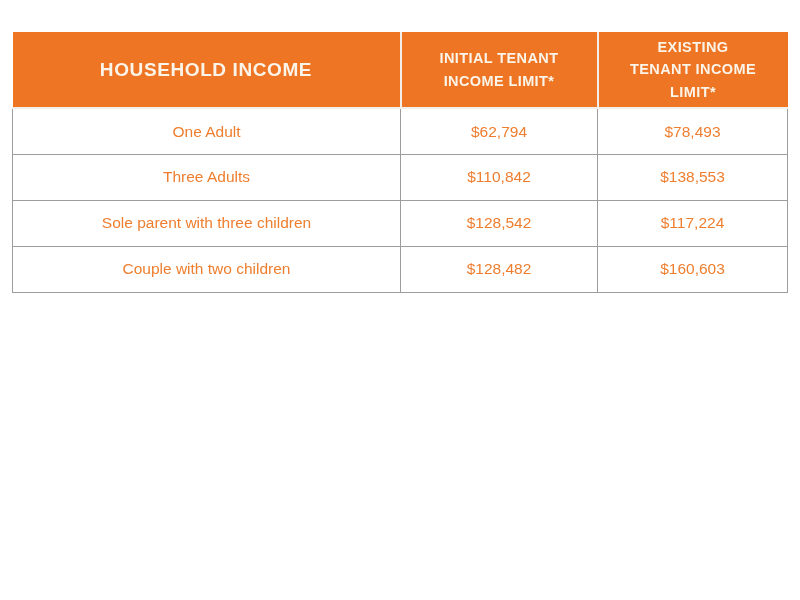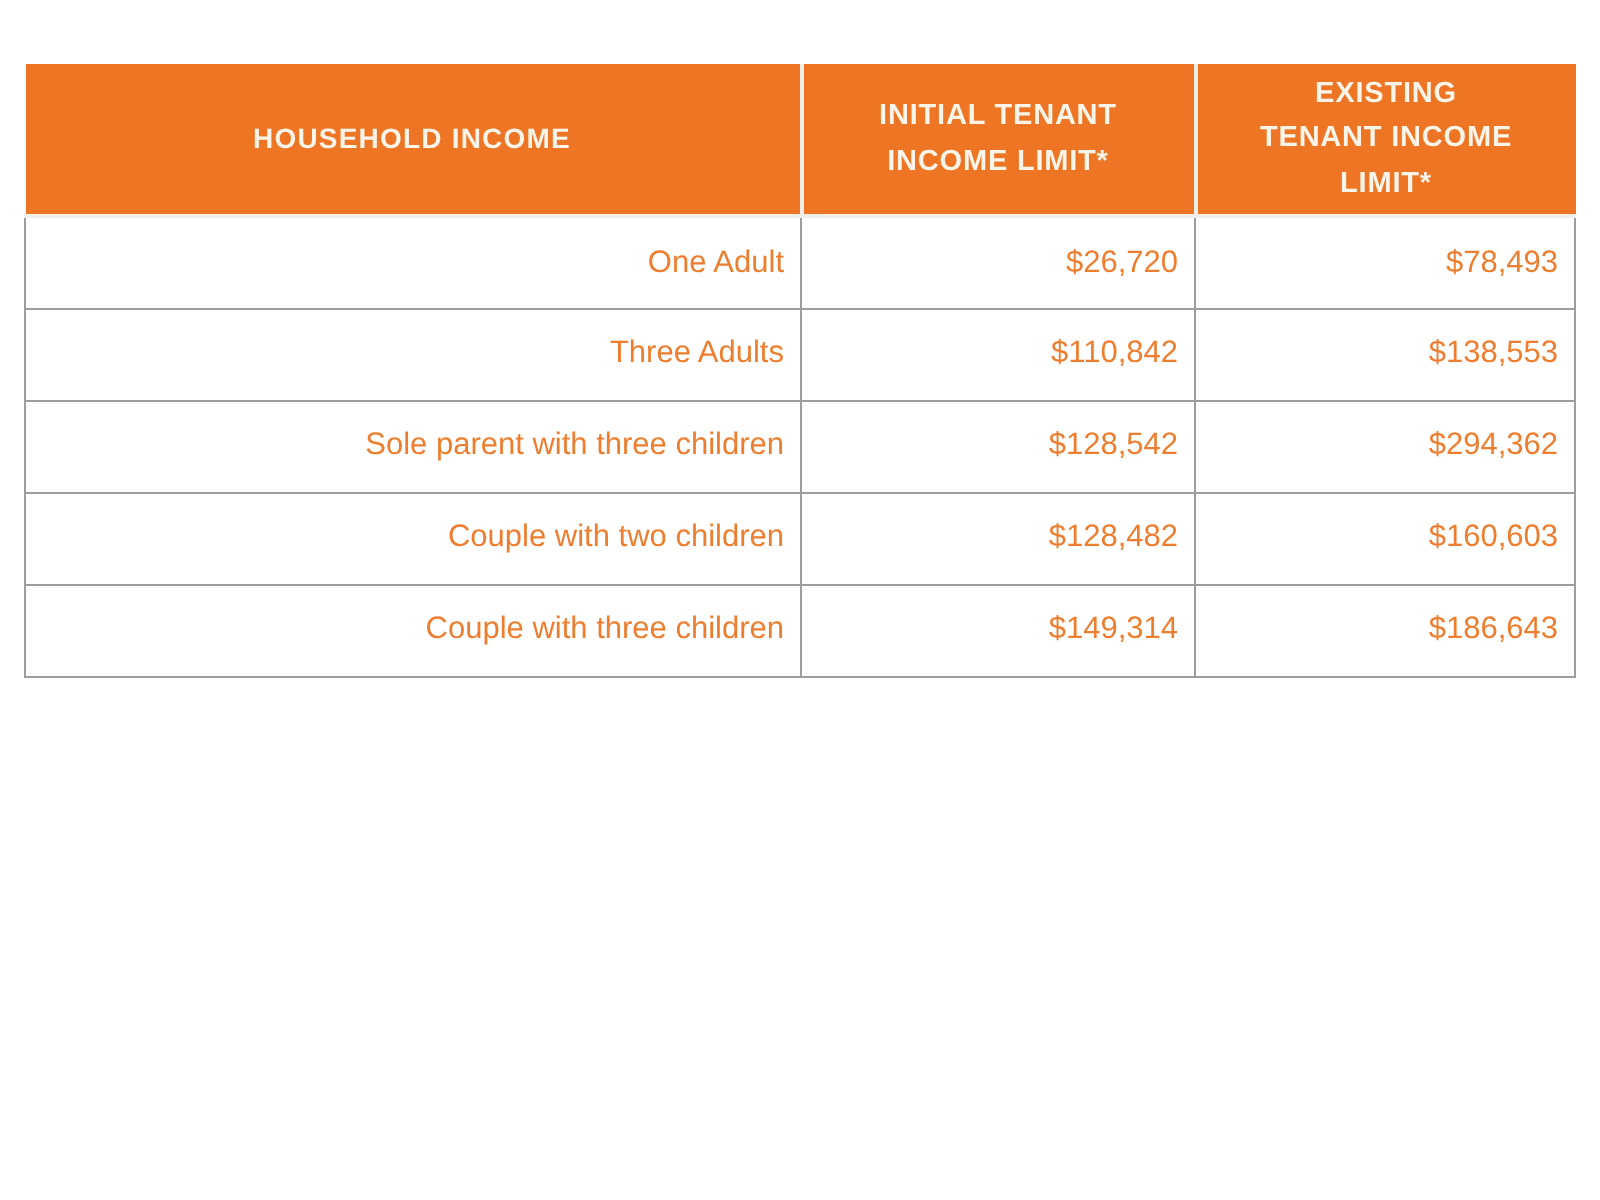--- a/index.html
+++ b/index.html
@@ -40,32 +40,32 @@
     text-align: center;
     vertical-align: middle;
     height: 68px;
     border: 2px solid var(--header-divider);
     border-top: none;
     letter-spacing: 0.4px;
     padding: 4px 30px;
     line-height: 1.55;
   }
   table.income-table th.th-main {
-    font-size: 14px;
+    font-size: 19px;
     letter-spacing: 0.6px;
     border-left: none;
   }
   table.income-table th.th-sub {
     font-size: 14.5px;
   }
   table.income-table th:last-child { border-right: none; }
   table.income-table td {
     border: 1px solid var(--grid-border);
     height: 46px;
-    text-align: right;
+    text-align: center;
     vertical-align: middle;
     color: var(--cell-text);
     font-size: 15.5px;
     padding: 2px 8px;
     background: #FFFFFF;
   }
   .col-household { width: 388px; }
   .col-initial   { width: 197px; }
   .col-existing  { width: 190px; }
 </style>
@@ -83,39 +83,34 @@
       <thead>
         <tr>
           <th class="th-main">HOUSEHOLD INCOME</th>
           <th class="th-sub">INITIAL TENANT INCOME LIMIT*</th>
           <th class="th-sub">EXISTING TENANT INCOME LIMIT*</th>
         </tr>
       </thead>
       <tbody>
           <tr>
             <td>One Adult</td>
-            <td>$26,720</td>
+            <td>$62,794</td>
             <td>$78,493</td>
           </tr>
           <tr>
             <td>Three Adults</td>
             <td>$110,842</td>
             <td>$138,553</td>
           </tr>
           <tr>
             <td>Sole parent with three children</td>
             <td>$128,542</td>
-            <td>$294,362</td>
+            <td>$117,224</td>
           </tr>
           <tr>
             <td>Couple with two children</td>
             <td>$128,482</td>
             <td>$160,603</td>
-          </tr>
-          <tr>
-            <td>Couple with three children</td>
-            <td>$149,314</td>
-            <td>$186,643</td>
           </tr>
         </tbody>
     </table>
   </div>
 </div>
 
 </body></html>

